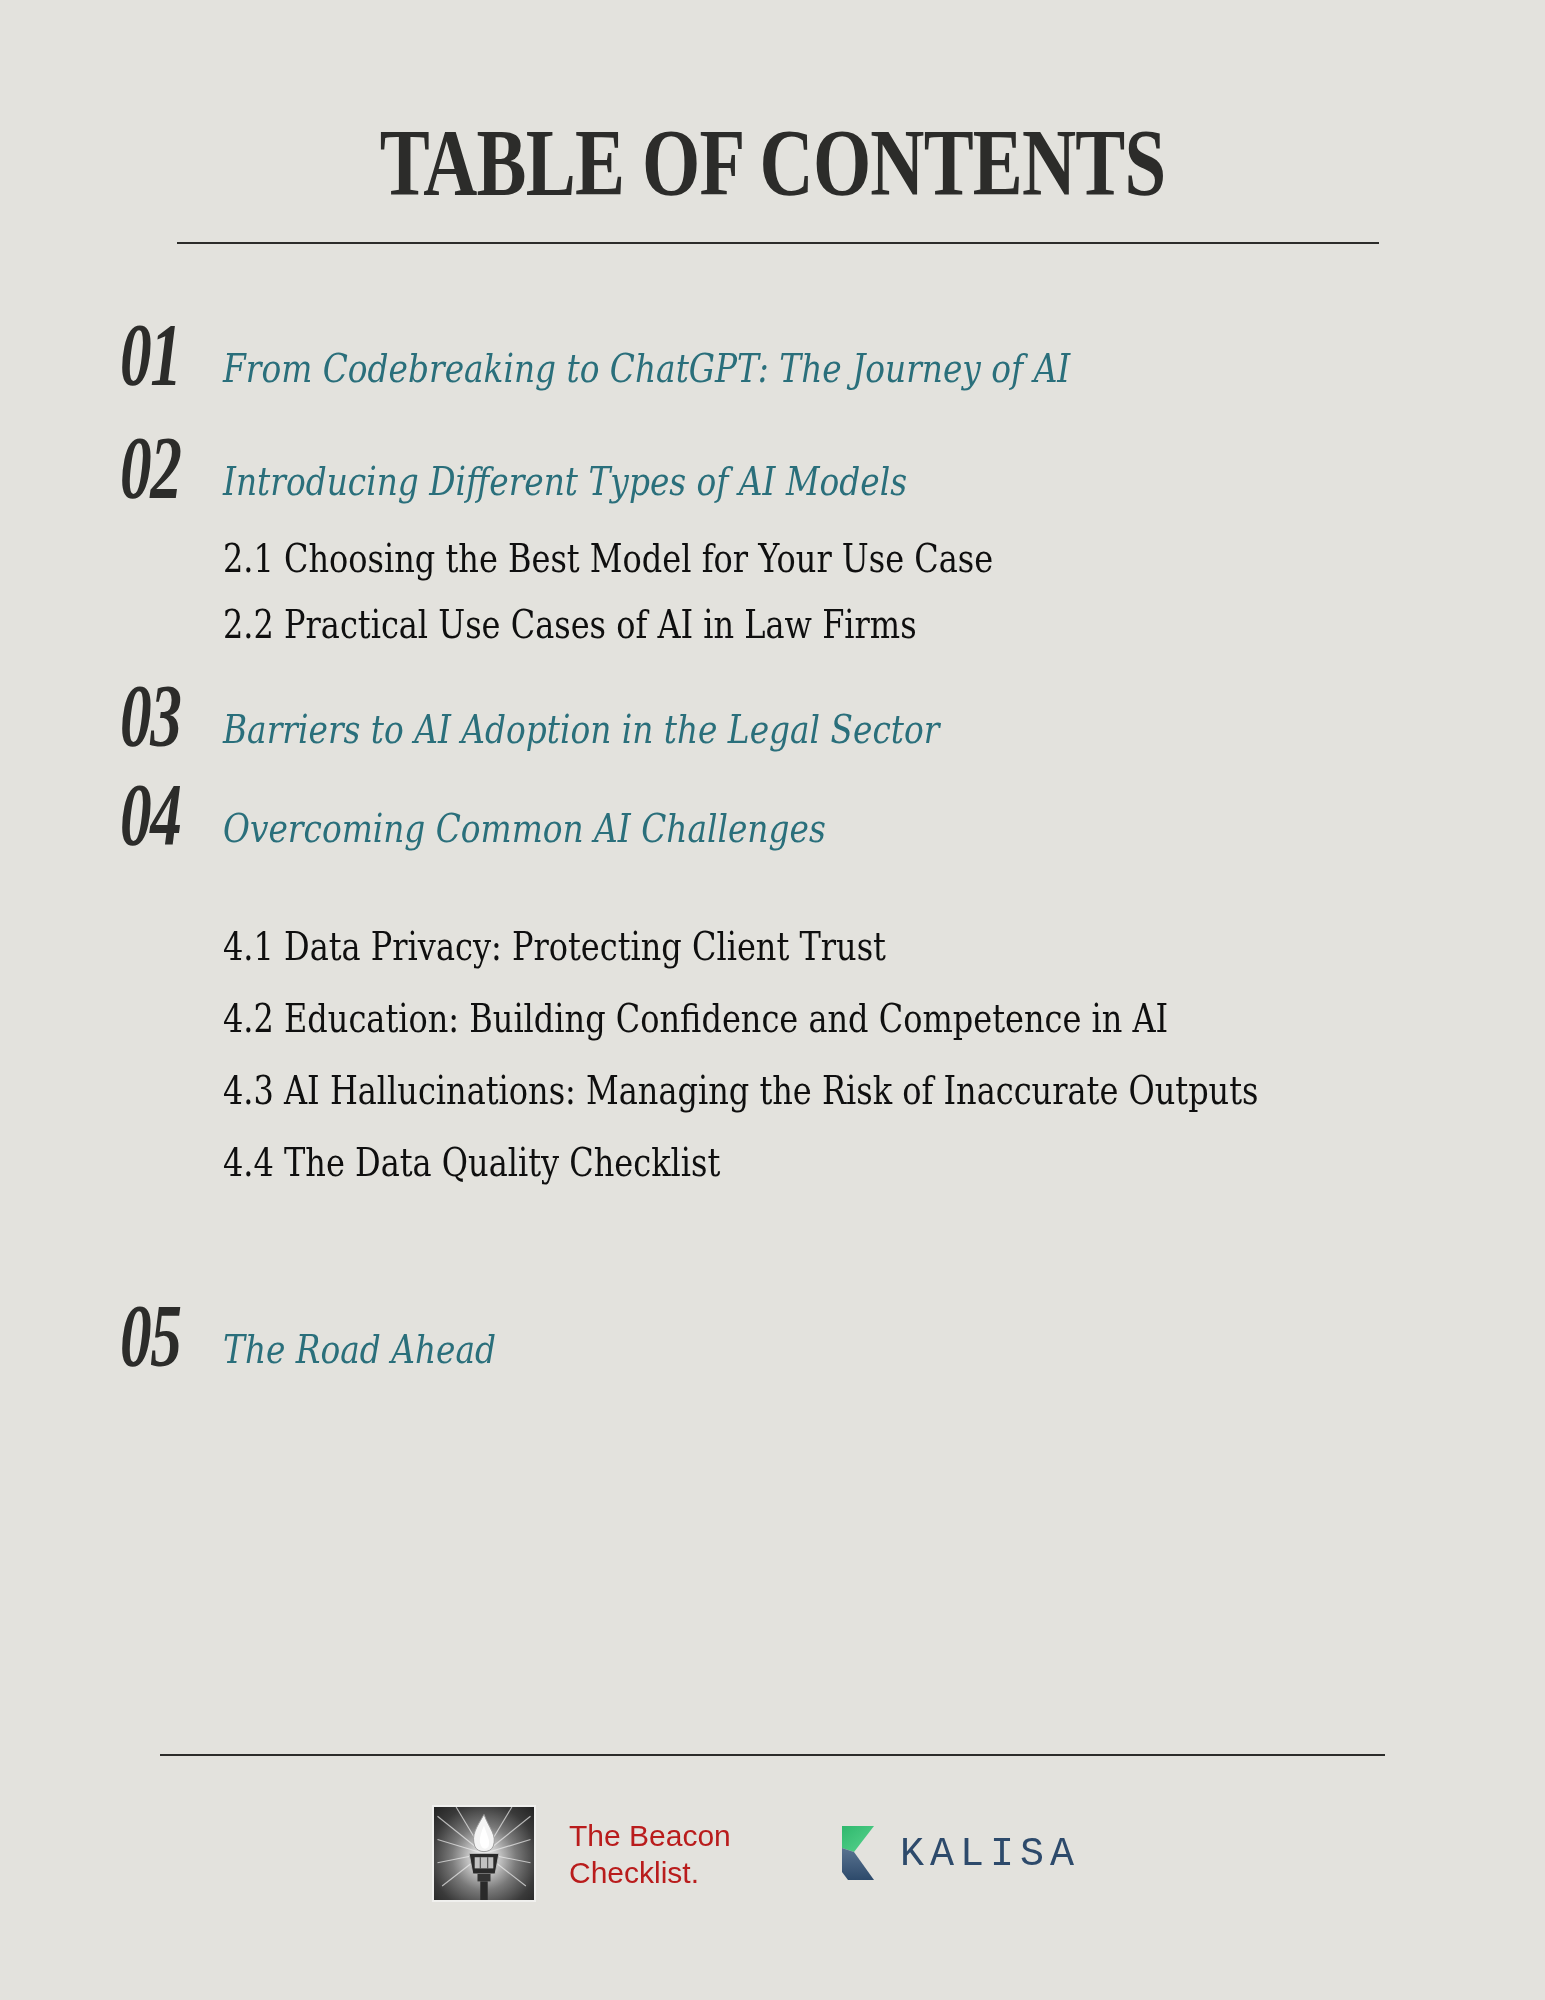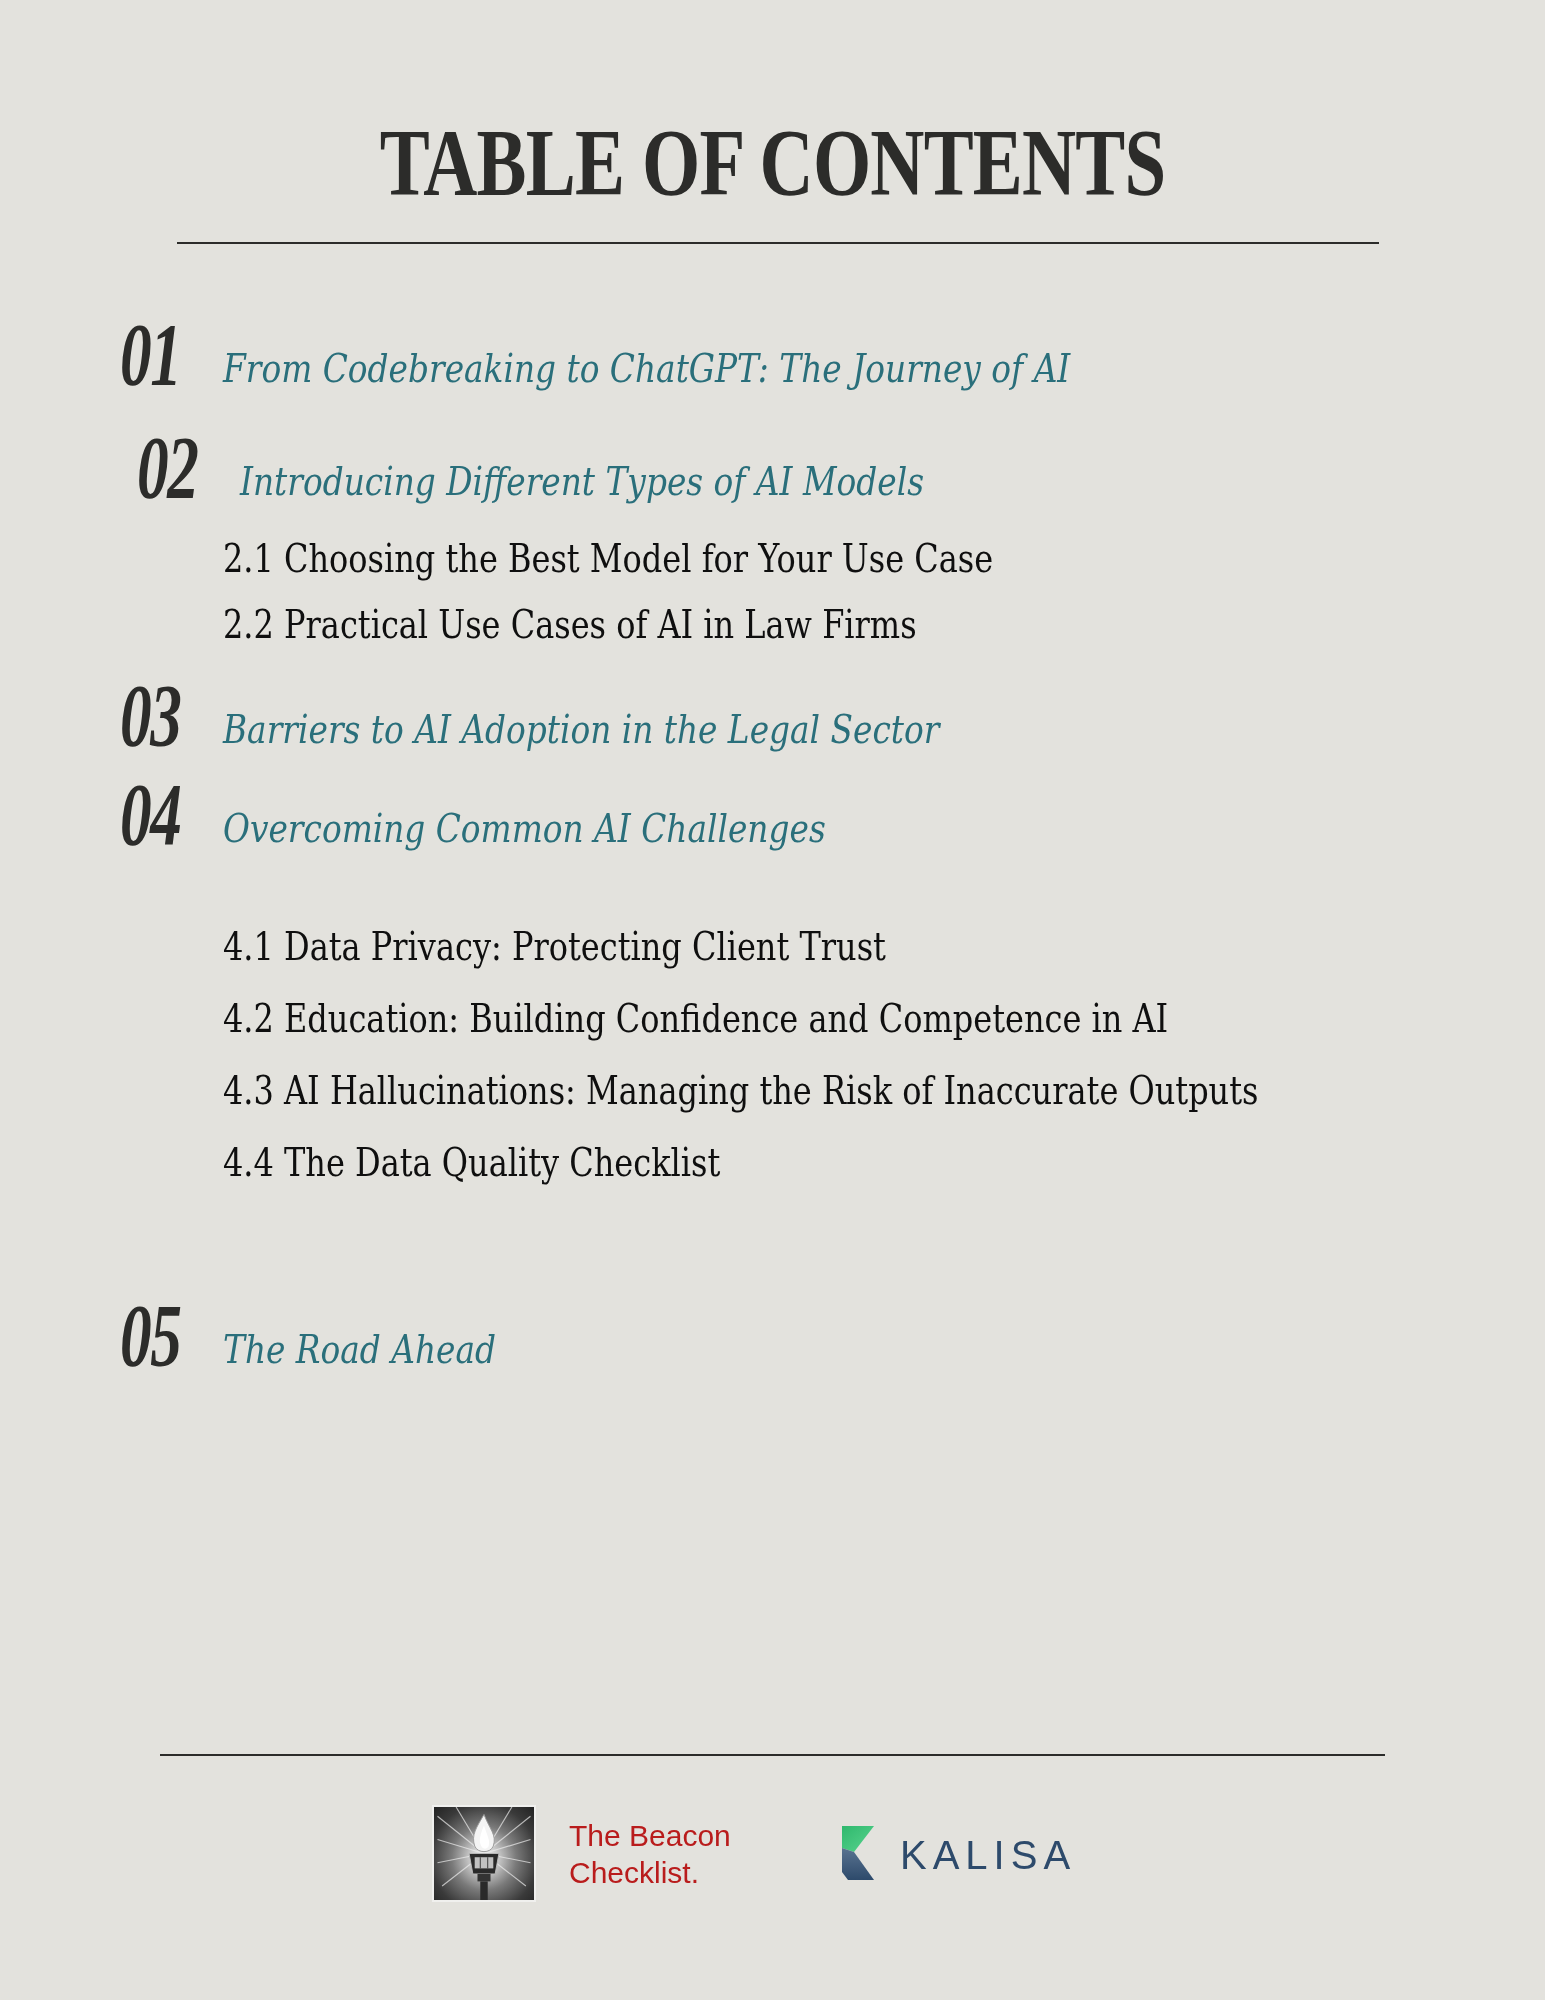--- a/index.html
+++ b/index.html
@@ -124,42 +124,42 @@
       left: 840px;
       top: 24px;
       width: 36px;
       height: 58px;
     }
     .kalisa-mark svg { width: 100%; height: 100%; display: block; }
     .kalisa-word {
       position: absolute;
       left: 900px;
       top: 33px;
-      font-family: Liberation Sans, sans-serif;
+      font-family: Liberation Mono, monospace;
       font-size: 40px;
       line-height: 44px;
       letter-spacing: 6px;
       color: #2d4a6b;
       font-weight: normal;
     }
   </style>
 </head>
 <body>
 
 <h1 class="page-title">TABLE OF CONTENTS</h1>
 <div class="rule rule-top"></div>
 
 <div class="toc">
 
   <div class="chapter" style="top:305px;">
     <span class="chapter-number">01</span>
     <span class="chapter-title">From Codebreaking to ChatGPT: The Journey of AI</span>
   </div>
 
-  <div class="chapter" style="top:418px;margin-left:17px;">
+  <div class="chapter" style="top:418px;">
     <span class="chapter-number">02</span>
     <span class="chapter-title">Introducing Different Types of AI Models</span>
   </div>
   <div class="subsection" style="top:536px;">2.1 Choosing the Best Model for Your Use Case</div>
   <div class="subsection" style="top:602px;">2.2 Practical Use Cases of AI in Law Firms</div>
 
   <div class="chapter" style="top:666px;">
     <span class="chapter-number">03</span>
     <span class="chapter-title">Barriers to AI Adoption in the Legal Sector</span>
   </div>

